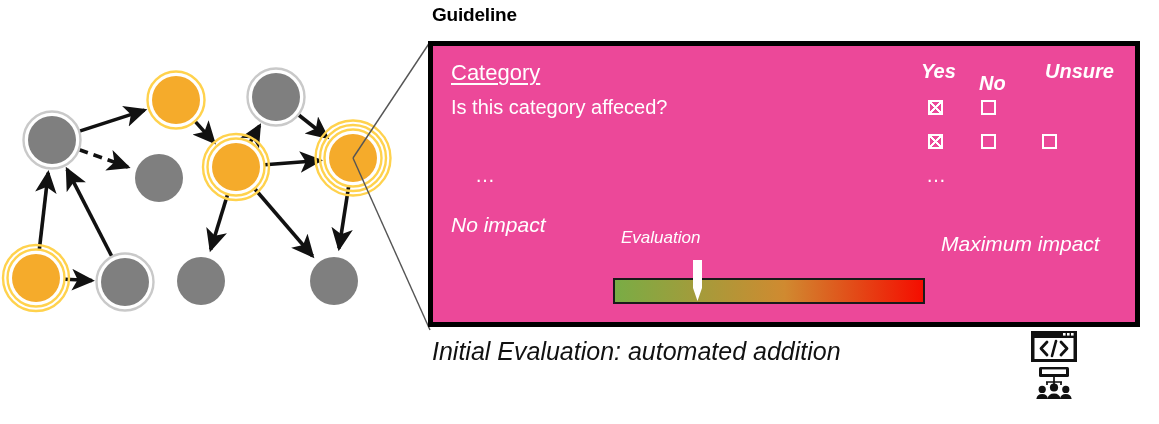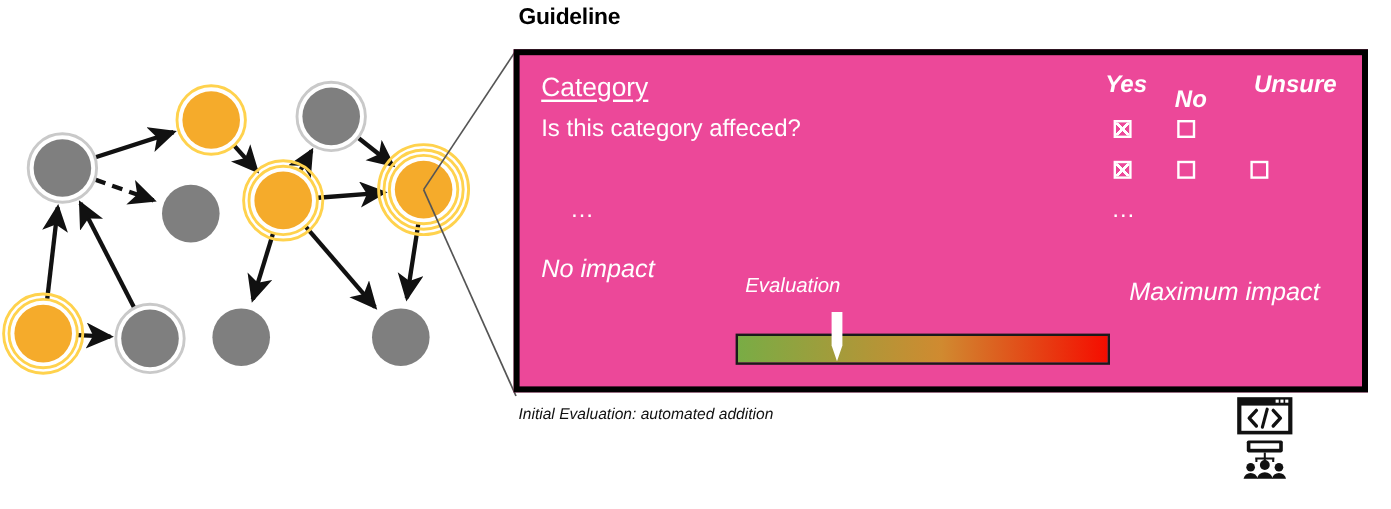--- a/index.html
+++ b/index.html
@@ -56,21 +56,21 @@
   #lbl-no-impact{left:18px;top:166px;font-size:21px;font-style:italic;
       line-height:26px;white-space:normal;width:120px;}
   #lbl-evaluation{left:188px;top:182px;font-size:17px;font-style:italic;}
   #lbl-max-impact{left:508px;top:186px;font-size:21px;font-style:italic;}
 
   #slider-track{position:absolute;left:180px;top:232px;width:312px;height:26px;
       border:2px solid #1a1a1a;box-sizing:border-box;}
   #slider-marker{position:absolute;left:265px;top:214px;width:11px;height:42px;}
 
   
-  .note{position:absolute;font-size:13px;font-style:italic;color:#111;
+  .note{position:absolute;font-size:25px;font-style:italic;color:#111;
       white-space:nowrap;}
   #note1{left:432px;top:337px;}
   #note2{left:432px;top:366px;}
 
   
   #icon-code{position:absolute;left:1030px;top:330px;width:48px;height:33px;}
   #icon-team{position:absolute;left:1030px;top:366px;width:48px;height:34px;}
 </style>
 </head>
 <body>

